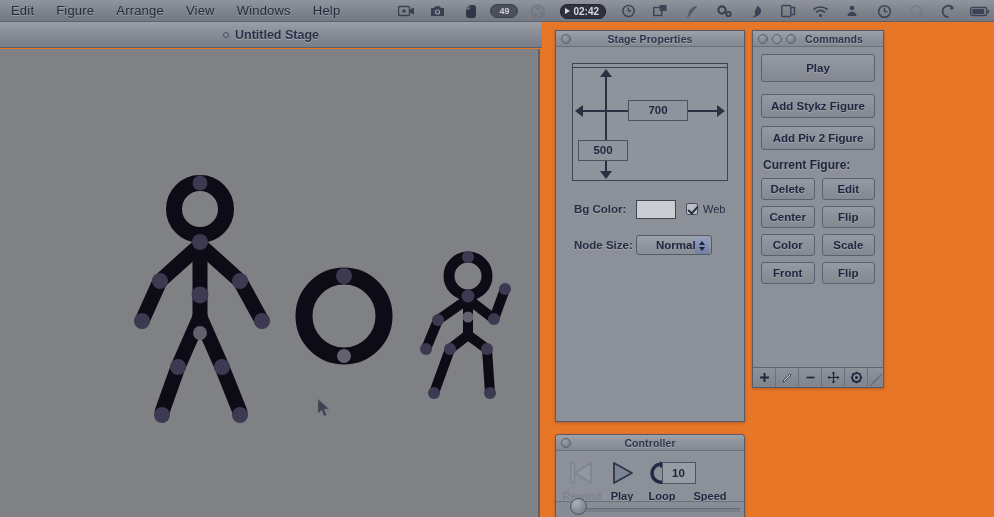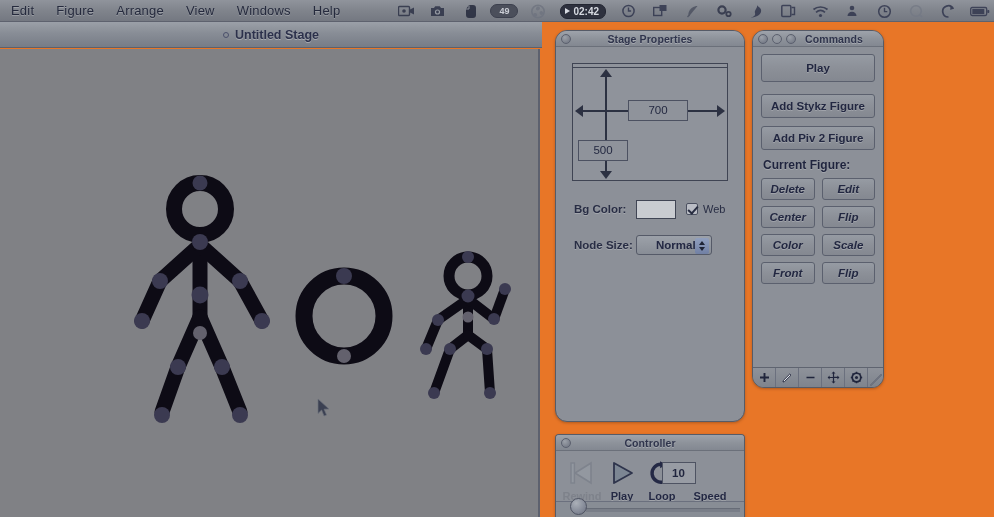--- a/index.html
+++ b/index.html
@@ -96,21 +96,21 @@
   .cursor-arrow {
     position: absolute;
     pointer-events: none;
   }
 
   
   .panel {
     position: absolute;
     background: #8b9099;
     border: 1px solid #555b69;
-    border-radius: 12px;
+    border-radius: 0;
     box-shadow: 0 1px 3px rgba(0,0,0,.25);
     overflow: hidden;
   }
   .panel-title {
     height: 16px;
     background: linear-gradient(to bottom, #9da3ac 0%, #8d939d 50%, #828893 100%);
     border-bottom: 1px solid #6a707c;
     display: flex; align-items: center;
     position: relative;
   }
@@ -154,21 +154,21 @@
   .arrow { position: absolute; width: 0; height: 0; }
   .ar-left  { left: 2px;  top: 37px; border-right: 8px solid #2b3145; border-top: 6px solid transparent; border-bottom: 6px solid transparent; }
   .ar-right { right: 2px; top: 37px; border-left: 8px solid #2b3145;  border-top: 6px solid transparent; border-bottom: 6px solid transparent; }
   .ar-up    { left: 27px; top: 1px;  border-bottom: 8px solid #2b3145; border-left: 6px solid transparent; border-right: 6px solid transparent; }
   .ar-down  { left: 27px; bottom: 1px; border-top: 8px solid #2b3145; border-left: 6px solid transparent; border-right: 6px solid transparent; }
   .dim-field {
     position: absolute;
     background: #8e939c;
     border: 1px solid #4b5164;
     font-size: 11.5px; color: #232946;
-    text-align: center; font-weight: normal;
+    text-align: center; font-weight: bold;
     line-height: 19px; height: 21px;
   }
   .dim-w { left: 55px; top: 32px; width: 60px; }
   .dim-h { left: 5px; top: 72px; width: 50px; }
   .sp-row {
     display: flex; align-items: center;
     margin: 0 0 0 10px; height: 24px;
   }
   .sp-label {
     font-size: 11.5px; color: #272d48; font-weight: bold;
@@ -237,21 +237,21 @@
   .btn-play { height: 28px; margin-bottom: 12px; }
   .cf-label {
     font-size: 12px; font-weight: bold; color: #1e2442;
     margin: 4px 0 6px 2px;
     text-shadow: 0 1px 0 rgba(255,255,255,.2);
   }
   .btn-grid {
     display: grid; grid-template-columns: 1fr 1fr;
     gap: 6px 7px; margin-bottom: 12px;
   }
-  .btn-grid .btn { height: 22px; font-size: 11.5px; font-style: italic; }
+  .btn-grid .btn { height: 22px; font-size: 11.5px; }
   .btn-nextframe { width: 100%; height: 25px; }
   .cmd-toolbar {
     position: absolute; left: 0; bottom: 0;
     width: 100%; height: 20px;
     background: linear-gradient(to bottom, #8d929c, #7e848f);
     border-top: 1px solid #5e6472;
     display: flex; align-items: stretch;
   }
   .tb-btn {
     width: 23px;

